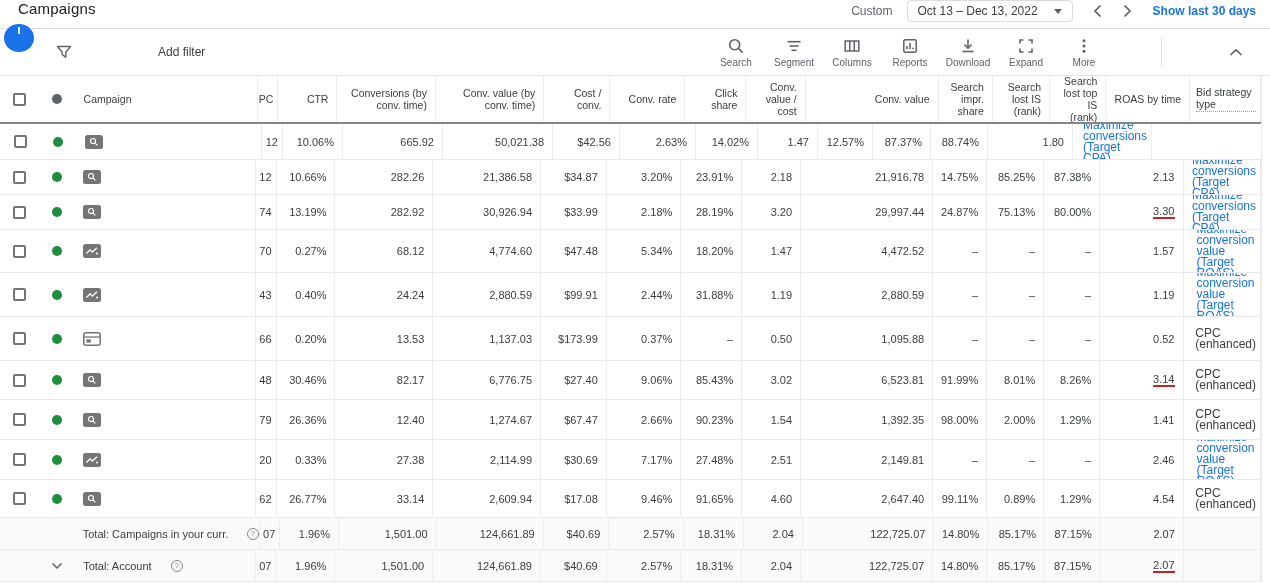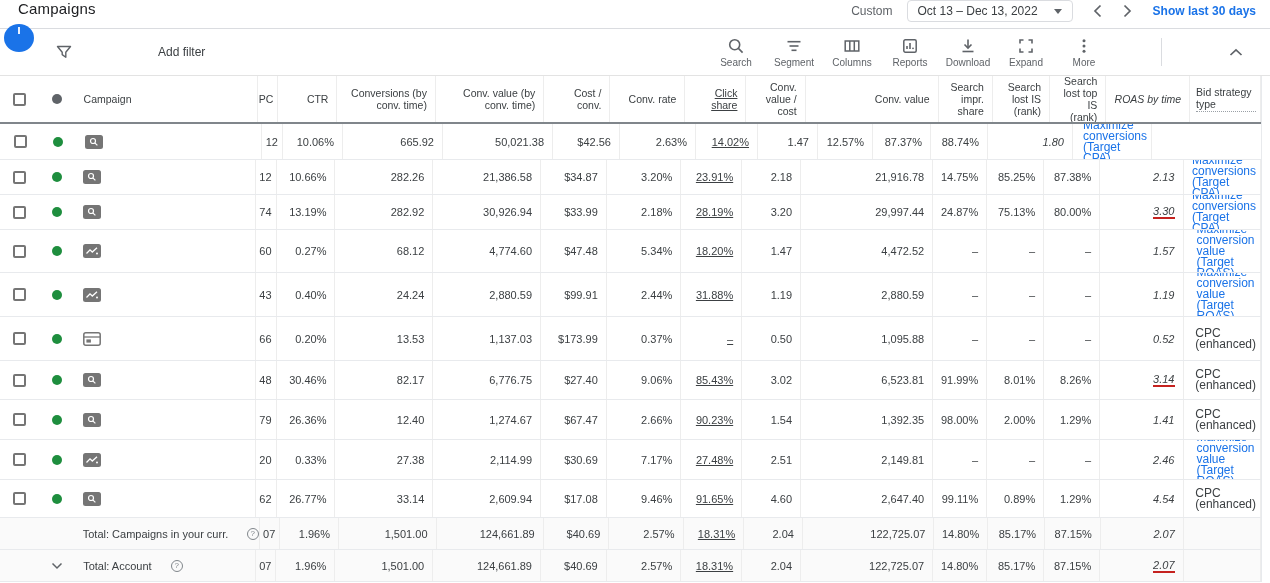--- a/index.html
+++ b/index.html
@@ -35,27 +35,27 @@
   .c { padding:0 8px; display:flex; align-items:center; justify-content:flex-end; text-align:right; border-right:1px solid #ededed; overflow:hidden; }
   .w-check{width:40px; border-right:none; justify-content:center; padding:0;}
   .w-dot{width:36px; border-right:none; justify-content:center; padding:0;}
   .w-camp{width:186px; justify-content:flex-start; text-align:left; padding-left:9px;}
   .w-cpc{width:21px; padding:0 4px 0 0;}
   .w-ctr{width:60px;}
   .w-conv{width:100px;}
   .w-cvt{width:110px;}
   .w-cost{width:67px;}
   .w-rate{width:76px;}
-  .w-click{width:62px;text-decoration:underline;}
+  .w-click{width:62px;}
   .w-vc{width:60px;}
   .w-cv{width:135px;}
   .w-is{width:55px;}
   .w-lis{width:58px;}
   .w-ltis{width:57px;}
-  .w-roas{width:85px;font-style:italic;}
+  .w-roas{width:85px;}
   .w-bid{width:72px; justify-content:flex-end; text-align:left; padding:2px 4px 2px 6px;}
   .thead .c { line-height:12px; }
   .dotted-u { border-bottom:1px dotted #9aa0a6; padding-bottom:1px; }
   .checkbox { width:13px; height:13px; border:2px solid #757575; border-radius:2px; background:#fff; cursor:pointer; }
   .status-dot { width:10px; height:10px; border-radius:50%; }
   .rows .data-row { display:flex; border-bottom:1px solid #e8eaed; font-size:11px; }
   .data-row:nth-child(1){height:36px} .data-row:nth-child(2){height:35px}
   .data-row:nth-child(3){height:35px} .data-row:nth-child(4){height:43px}
   .data-row:nth-child(5){height:44px} .data-row:nth-child(6){height:44px}
   .data-row:nth-child(7){height:39px} .data-row:nth-child(8){height:40px}
@@ -320,21 +320,21 @@
         </div>
         <div class="c w-camp">
           <span class="camp-icon">
             <svg width="18" height="14" viewBox="0 0 18 14">
               <rect width="18" height="14" rx="2.5" fill="#757575"></rect>
               <polyline points="3.5,9.5 7,5.8 9.3,8 14,3.8" fill="none" stroke="#fff" stroke-width="1.3"></polyline>
               <circle cx="14" cy="9.5" r="1" fill="#fff"></circle>
             </svg>
           </span>
         </div>
-        <div class="c w-cpc">60</div>
+        <div class="c w-cpc">70</div>
         <div class="c w-ctr">0.27%</div>
         <div class="c w-conv">68.12</div>
         <div class="c w-cvt">4,774.60</div>
         <div class="c w-cost">$47.48</div>
         <div class="c w-rate">5.34%</div>
         <div class="c w-click">18.20%</div>
         <div class="c w-vc">1.47</div>
         <div class="c w-cv">4,472.52</div>
         <div class="c w-is">–</div>
         <div class="c w-lis">–</div>

